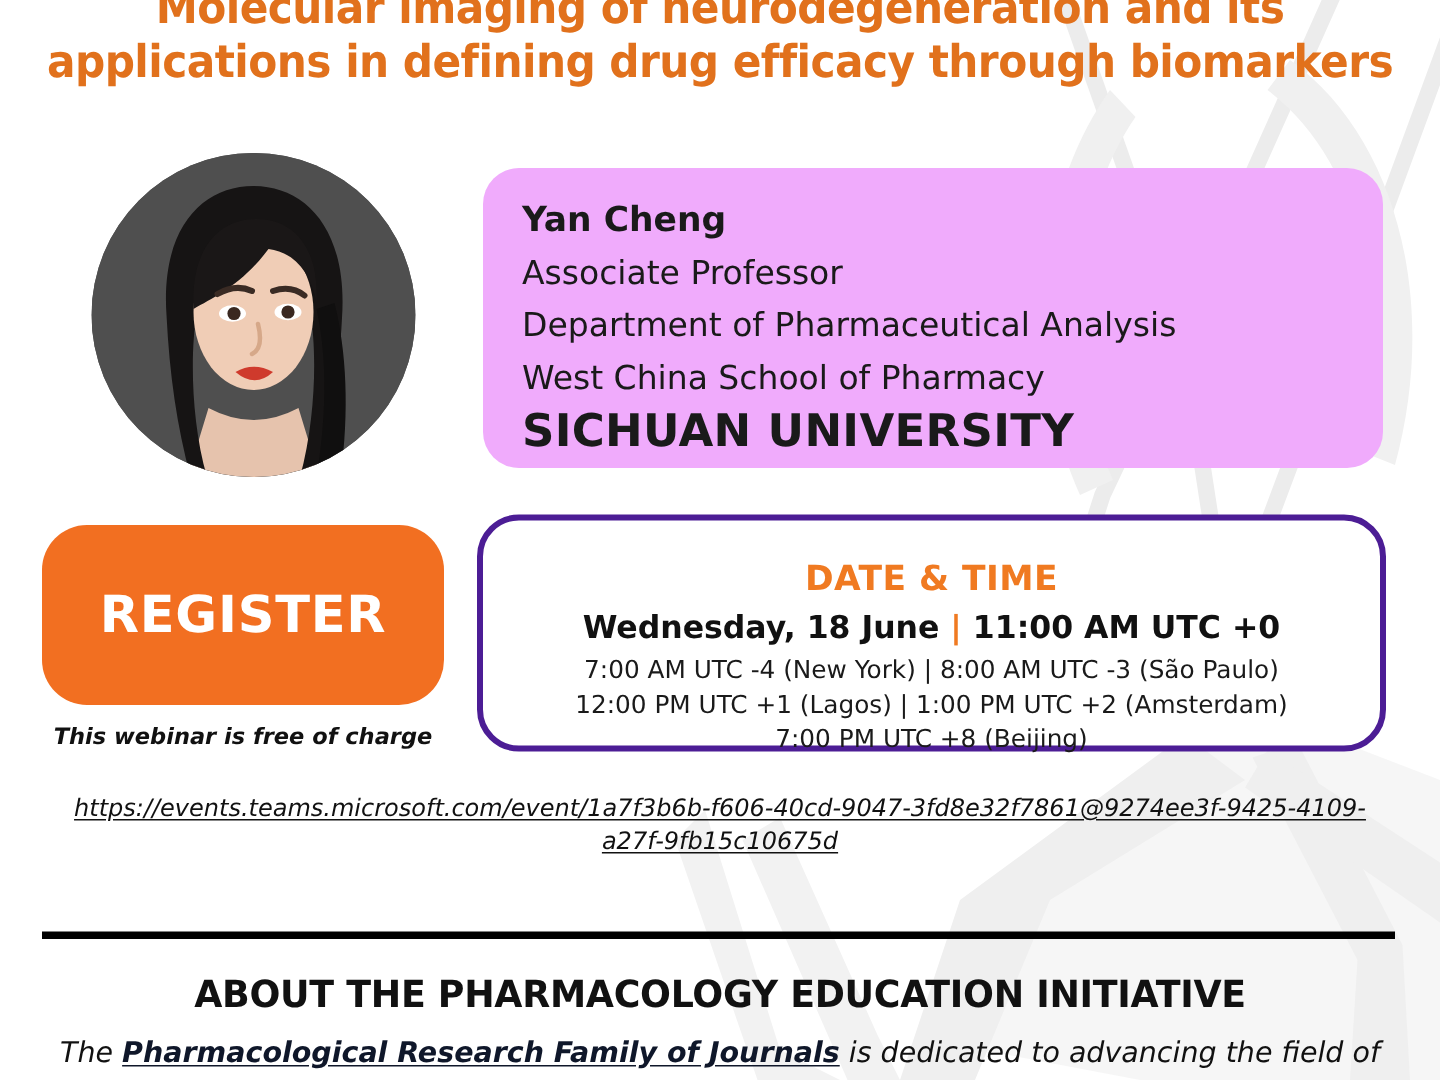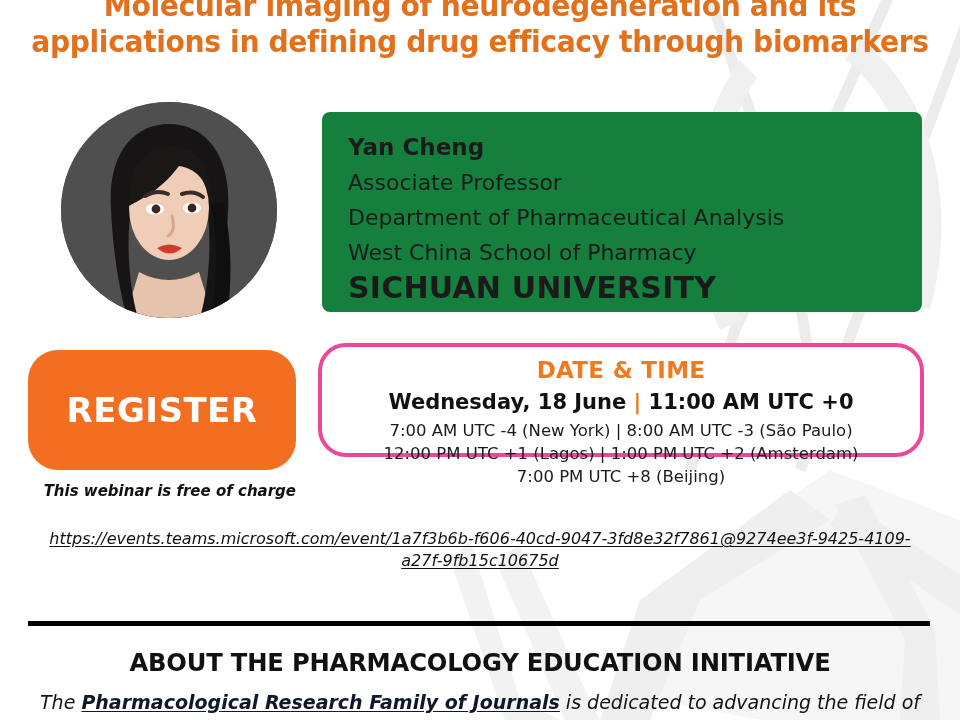--- a/index.html
+++ b/index.html
@@ -55,22 +55,22 @@
     overflow: hidden;
     background: #4e4e4e;
   }
   #portrait svg { display: block; width: 216px; height: 216px; }
 
   
   #speaker-card {
     position: absolute;
     left: 322px; top: 112px;
     width: 600px; height: 200px;
-    background: #15803d;
-    border-radius: 8px;
+    background: #f0abfc;
+    border-radius: 24px;
     padding: 18px 0 0 26px;
   }
   .sp-line {
     color: #1a1a1a;
     font-size: 22px;
     line-height: 35px;
     white-space: nowrap;
   }
   .sp-name { font-weight: bold; font-size: 23px; }
   .sp-univ { font-weight: bold; font-size: 30px; letter-spacing: 0.2px; }
@@ -93,37 +93,37 @@
     font-weight: bold;
     font-size: 34px;
     letter-spacing: 0.5px;
     text-underline-offset: 6px;
     text-decoration-thickness: 3px;
   }
   #free-note {
     position: absolute;
     left: 28px; top: 482px;
     width: 268px;
-    text-align: right;
+    text-align: center;
     font-style: italic;
     font-weight: bold;
     font-size: 15px;
     color: #111;
   }
 
   
   #datetime-card {
     position: absolute;
     left: 318px; top: 343px;
-    width: 606px; height: 114px;
-    border: 4px solid #ec4899;
+    width: 606px; height: 158px;
+    border: 4px solid #4c1d95;
     border-radius: 28px;
     background: #fff;
     text-align: center;
-    padding-top: 8px;
+    padding-top: 24px;
   }
   #dt-heading {
     color: #F07A21;
     font-weight: bold;
     font-size: 23px;
     letter-spacing: 0.3px;
     line-height: 30px;
   }
   #dt-main {
     font-weight: bold;

